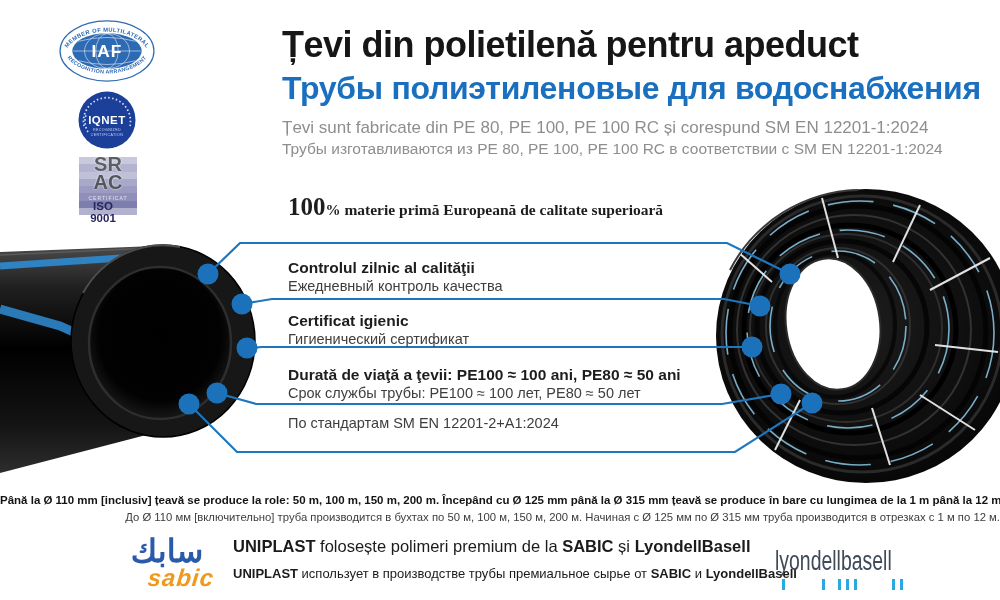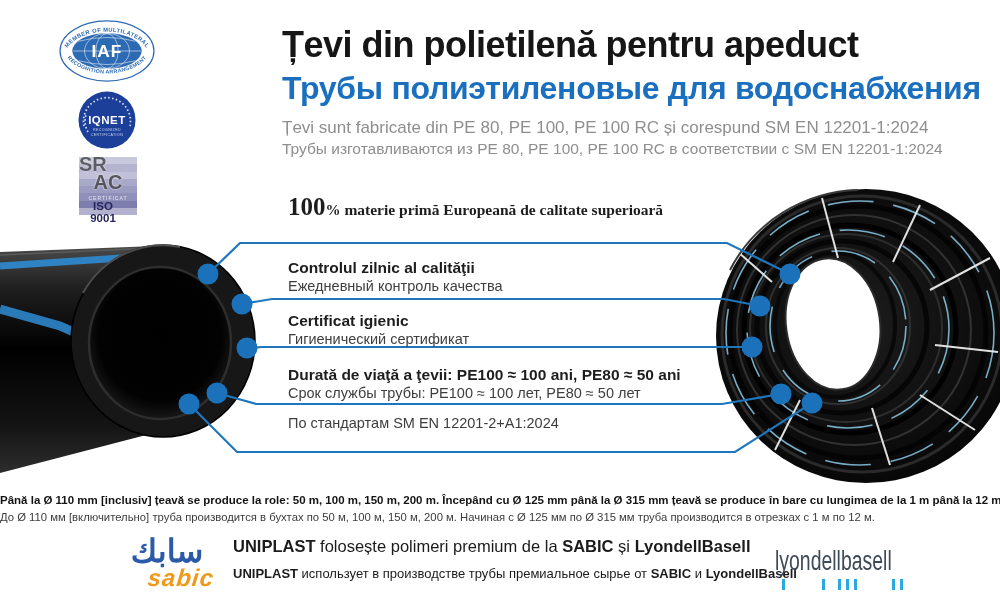--- a/index.html
+++ b/index.html
@@ -18,37 +18,37 @@
   .feat .t{font-size:15.5px;font-weight:bold;color:#1d1d1d;line-height:19px;white-space:nowrap;}
   .feat .s{font-size:14.5px;color:#3e3e3e;line-height:18px;white-space:nowrap;}
   .f1-big{font-size:25px;font-weight:bold;}
   .f1-pct{font-size:15px;font-weight:bold;}
 
   
   .diagram{left:0;top:0;z-index:1;}
 
   
   .note-ro{left:0;top:494px;width:1000px;text-align:center;font-size:11.5px;font-weight:bold;color:#141414;white-space:nowrap;}
-  .note-ru{left:0;top:511px;width:1000px;text-align:left;font-size:11.3px;color:#3c3c3c;white-space:nowrap;}
+  .note-ru{left:0;top:511px;width:1000px;text-align:right;font-size:11.3px;color:#3c3c3c;white-space:nowrap;}
 
   
   .sabic{left:92px;top:535px;width:150px;text-align:center;}
   .sabic-ar{font-size:32px;font-weight:bold;color:#2a5aa8;line-height:32px;}
   .sabic-en{font-size:24px;font-weight:bold;font-style:italic;color:#f09a1c;line-height:22px;letter-spacing:1px;transform:skewX(-6deg);margin-left:28px;}
   .stmt1{left:233px;top:537px;font-size:16.5px;color:#1b1b1b;white-space:nowrap;}
   .stmt2{left:233px;top:566px;font-size:13px;color:#1b1b1b;white-space:nowrap;}
   .b{font-weight:bold;}
   .lyb{left:775px;top:546px;width:200px;height:50px;}
   .lyb-text{font-size:27px;font-weight:400;color:#3e4a57;transform:scaleX(0.72);transform-origin:left top;white-space:nowrap;letter-spacing:0px;}
   .tick{position:absolute;top:33px;width:3px;height:11px;background:#2aa9e1;}
 
   
   .srac{left:79px;top:157px;width:58px;height:58px;}
   .srac .row{position:absolute;left:0;width:58px;height:7.25px;}
-  .srac .sr{position:absolute;top:-4px;left:0;width:58px;font-size:20px;font-weight:bold;color:#5d5d66;text-shadow:0 0 2px #ffffff;}
+  .srac .sr{position:absolute;top:-4px;left:0;width:58px;text-align:center;font-size:20px;font-weight:bold;color:#5d5d66;text-shadow:0 0 2px #ffffff;}
   .srac .ac{position:absolute;top:14px;left:0;width:58px;text-align:center;font-size:20px;font-weight:bold;color:#55555e;text-shadow:0 0 2px #ffffff;}
   .srac .cert{position:absolute;top:37.5px;left:0;width:58px;text-align:center;font-size:5px;letter-spacing:1px;color:#e4e4f2;}
   .srac .iso{position:absolute;top:43px;left:0;width:48px;text-align:center;font-size:11.5px;font-weight:bold;color:#26265e;}
 </style>
 </head>
 <body>
 
 <div class="stage">
 
   <svg class="abs" style="left:58px;top:19px;" width="98" height="64" viewBox="0 0 96 62">

